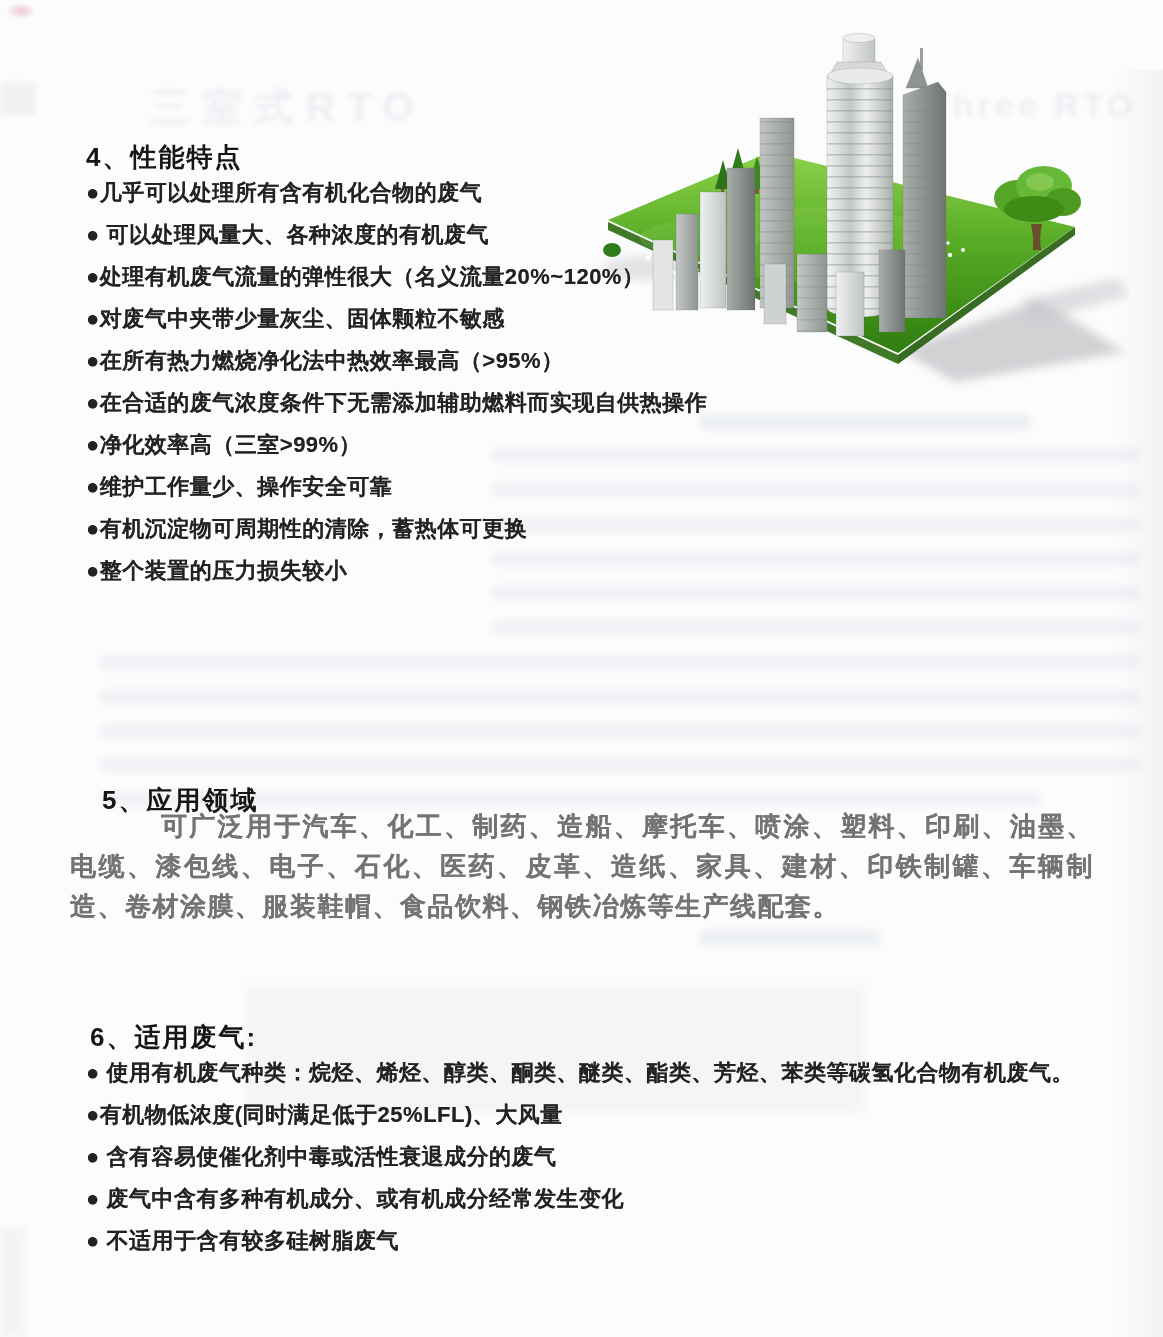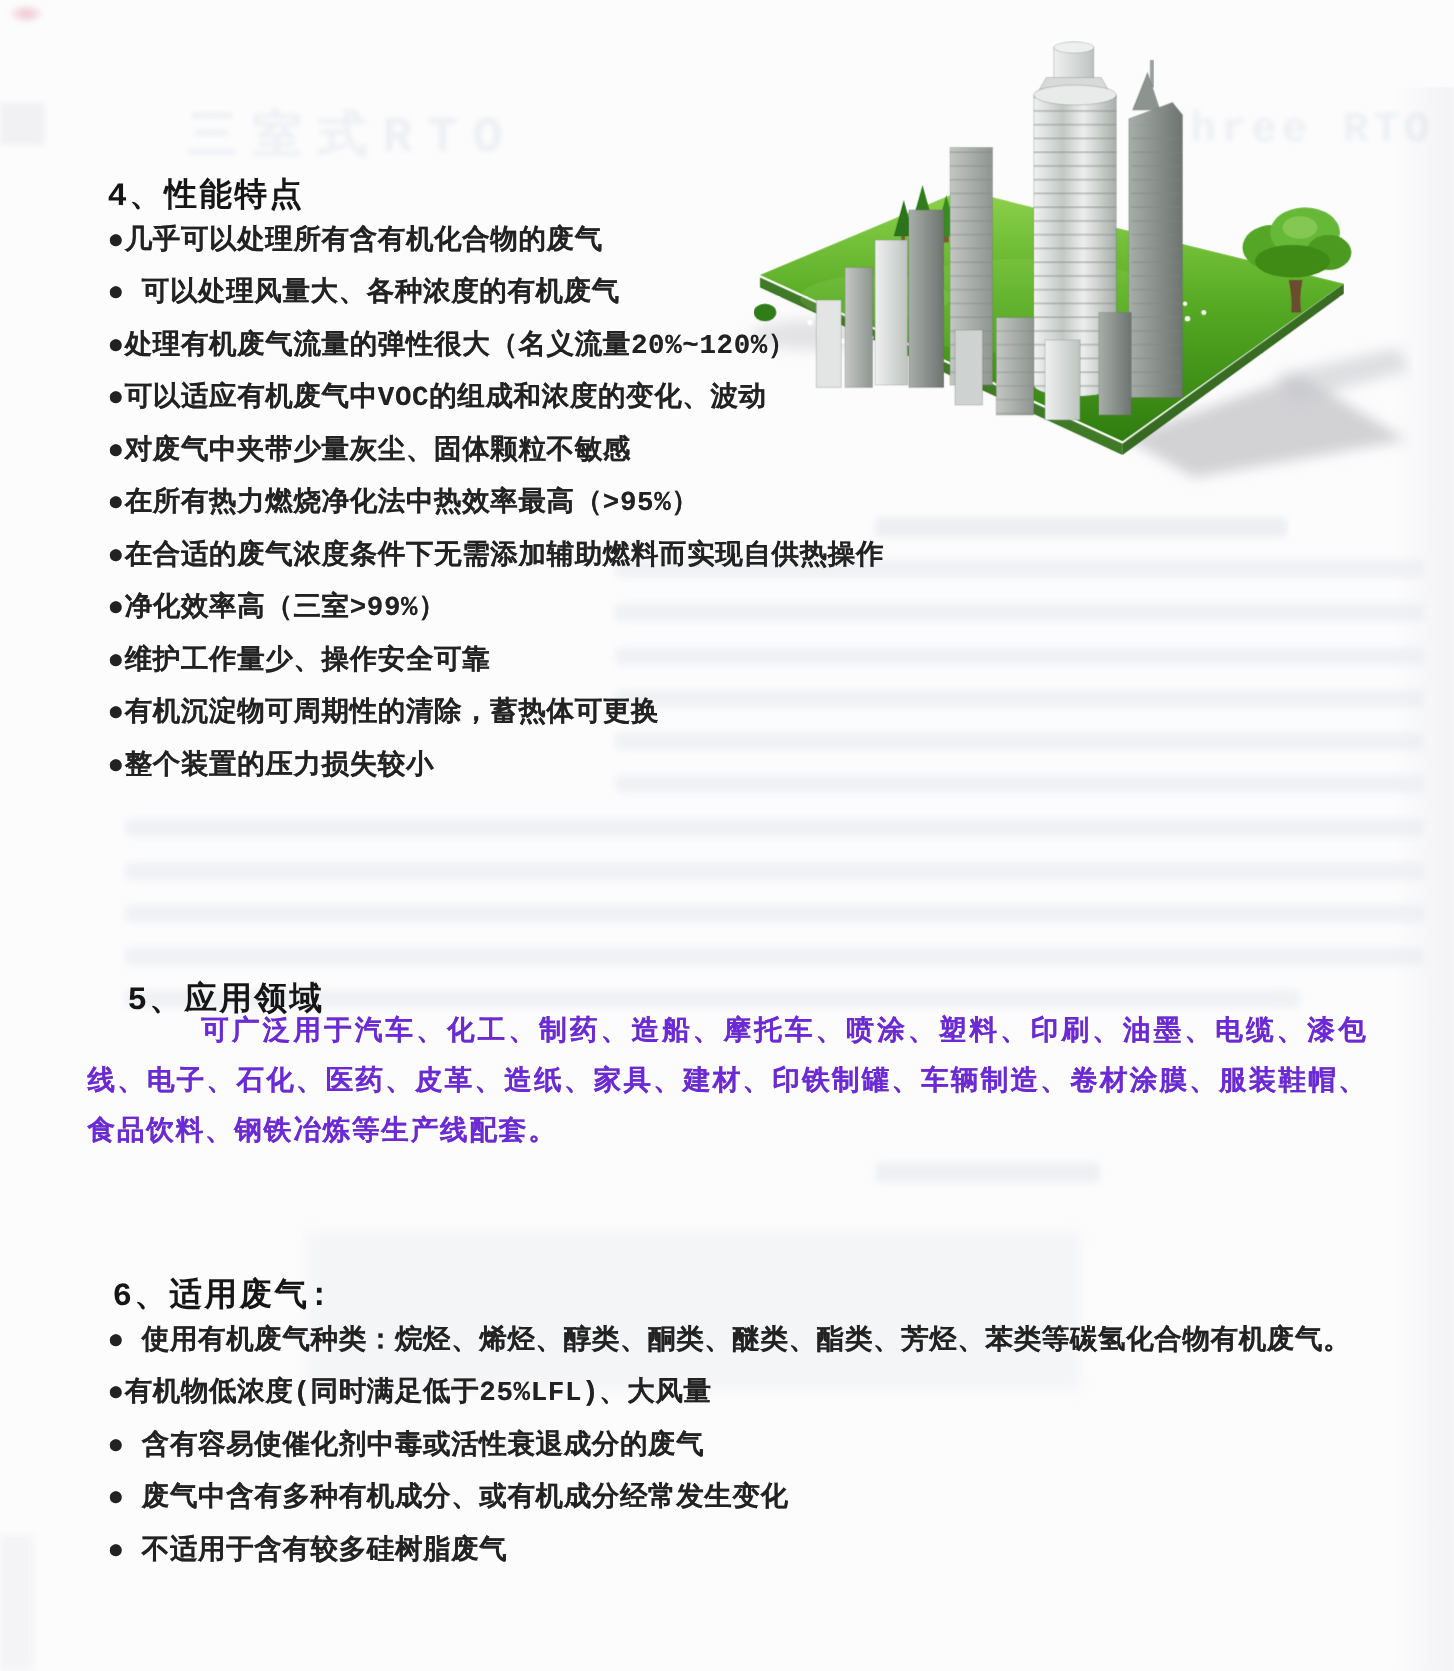--- a/index.html
+++ b/index.html
@@ -12,41 +12,41 @@
   .heading{
     font-weight:bold;font-size:26px;letter-spacing:2px;line-height:34px;
     color:#161616;white-space:nowrap;
   }
   .bullets div{
     font-size:22px;font-weight:600;line-height:42px;letter-spacing:0.5px;
     white-space:nowrap;color:#222;
     text-shadow:0 0 0.4px rgba(30,30,30,.55);
   }
   .para{
-    font-size:22px;font-weight:600;line-height:40px;letter-spacing:1.5px;
-    text-align:justify;text-indent:91px;color:#6d28d9;
+    font-size:26px;font-weight:600;line-height:40px;letter-spacing:1.5px;
+    text-align:justify;text-indent:91px;color:#737373;
     text-shadow:0 0 0.4px rgba(30,30,30,.55);
   }
   
   .ghost-head{
     position:absolute;font-weight:bold;color:#8a97ac;opacity:0.13;
     filter:blur(2px);white-space:nowrap;
   }
   .bline{position:absolute;background:#e7eaee;opacity:0.6;filter:blur(3px);border-radius:4px;}
   .brect{position:absolute;background:#f1f2f4;opacity:0.65;filter:blur(5px);}
   .edge{position:absolute;pointer-events:none;}
   .smudge{
     position:absolute;left:6px;top:3px;width:30px;height:16px;filter:blur(1.5px);
     background:radial-gradient(ellipse at center,rgba(224,125,148,0.45),rgba(224,125,148,0) 70%);
   }
 </style>
 </head>
 <body>
 
-<div class="abs" style="left:0;top:0;width:1163px;height:1337px;font-family:Liberation Mono, monospace;">
+<div class="abs" style="left:0;top:0;width:1163px;height:1337px;">
 
   <div class="smudge"></div>
   <div class="edge" style="left:0;top:82px;width:36px;height:34px;background:#f0f0f2;filter:blur(2px);opacity:.85;"></div>
   <div class="edge" style="left:0;top:1228px;width:26px;height:109px;background:#f2f2f4;filter:blur(3px);opacity:.8;"></div>
   <div class="edge" style="left:1114px;top:70px;width:49px;height:1267px;background:linear-gradient(90deg,rgba(240,240,243,0),#f1f1f4);opacity:.85;"></div>
 
   <div class="ghost-head" style="left:150px;top:80px;font-size:40px;letter-spacing:12px;">三室式RTO</div>
   <div class="ghost-head" style="left:928px;top:86px;font-size:34px;letter-spacing:4px;">Three RTO</div>
 
   <div class="bline" style="left:700px;top:414px;width:330px;height:16px;background:#e2e6eb;"></div>
@@ -180,21 +180,20 @@
       <ellipse cx="1034" cy="209" rx="30" ry="13" fill="#3f8b16"></ellipse>
       <ellipse cx="1040" cy="182" rx="14" ry="9" fill="#8ccb5a" opacity="0.8"></ellipse>
     </g>
   </svg>
 
   <h2 class="abs heading" style="left:86px;top:140px;margin:0;">4、性能特点</h2>
   <div class="abs bullets" style="left:86px;top:172px;">
     <div>●几乎可以处理所有含有机化合物的废气</div>
     <div>● 可以处理风量大、各种浓度的有机废气</div>
     <div>●处理有机废气流量的弹性很大（名义流量20%~120%）</div>
-    <div>●可以适应有机废气中VOC的组成和浓度的变化、波动</div>
     <div>●对废气中夹带少量灰尘、固体颗粒不敏感</div>
     <div>●在所有热力燃烧净化法中热效率最高（&gt;95%）</div>
     <div>●在合适的废气浓度条件下无需添加辅助燃料而实现自供热操作</div>
     <div>●净化效率高（三室&gt;99%）</div>
     <div>●维护工作量少、操作安全可靠</div>
     <div>●有机沉淀物可周期性的清除，蓄热体可更换</div>
     <div>●整个装置的压力损失较小</div>
   </div>
 
   <h2 class="abs heading" style="left:86px;top:767px;margin:16px;">5、应用领域</h2>

